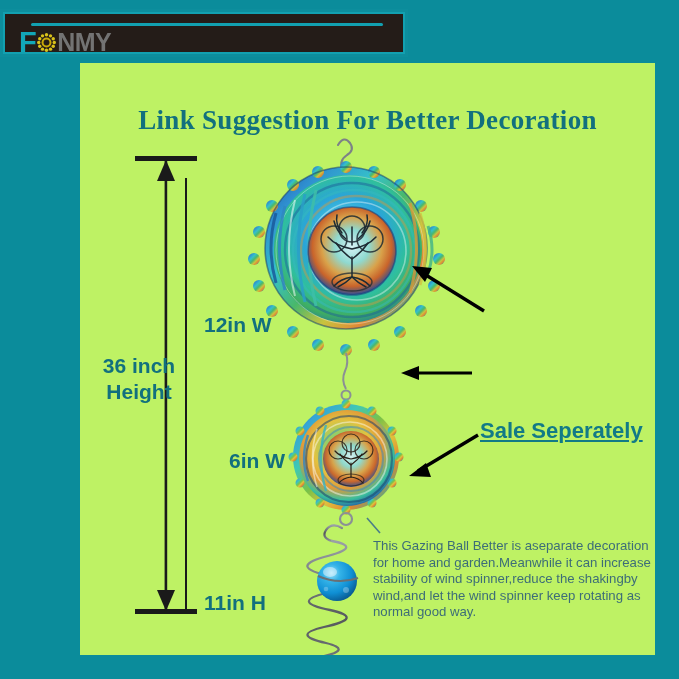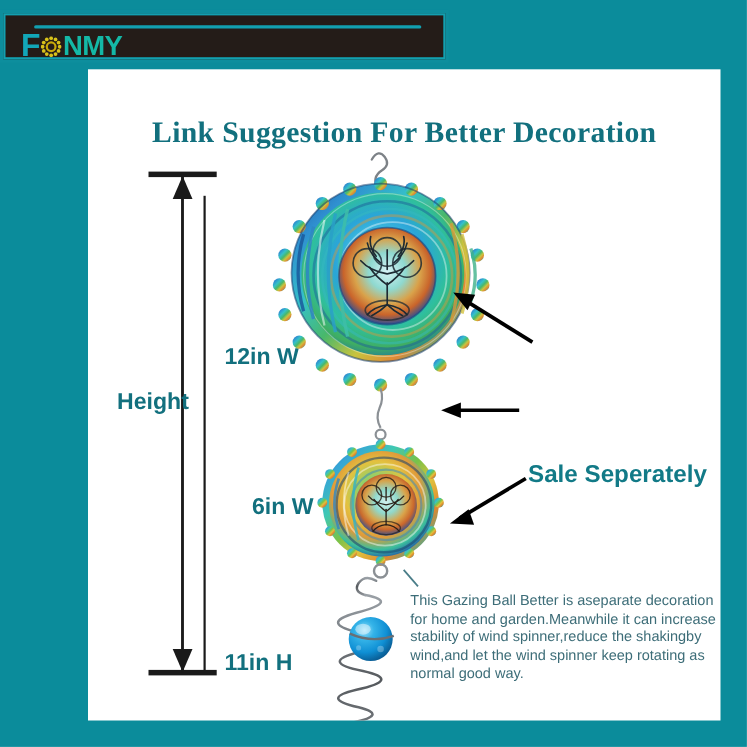--- a/index.html
+++ b/index.html
@@ -38,35 +38,35 @@
   #brand-logo .bl-f{
     color:#12a7b8;font-family:"Liberation Sans", sans-serif;
     font-weight:bold;font-size:29px;
   }
   #brand-logo .bl-o{
     display:inline-block;width:19px;height:19px;margin:0 1px;
     position:relative;
   }
   #brand-logo .bl-o svg{display:block;}
   #brand-logo .bl-nmy{
-    color:#14b8a6;font-weight:bold;font-size:25px;
+    color:#737373;font-weight:bold;font-size:25px;
   }
   #brand-tagline{
     position:absolute;left:100px;top:11px;
     color:#ffffff;
     font-family:"DejaVu Serif", serif;
     font-style:italic;font-size:22px;
     letter-spacing:1.5px;
     white-space:nowrap;
   }
 
   
   #content-card{
     position:absolute;left:80px;top:63px;width:575px;height:592px;
-    background:#ffffff;
+    background:#bef264;
   }
 
   #page-title{
     position:absolute;left:0;top:42px;width:575px;
     text-align:center;
     color:#12707e;
     font-family:"Liberation Serif", serif;
     font-weight:bold;
     font-size:27px;
     letter-spacing:0.3px;
@@ -93,21 +93,21 @@
     left:14px;top:290px;width:90px;text-align:center;
     font-size:21px;line-height:26px;
   }
   #label-12inw{left:124px;top:250px;font-size:21px;}
   #label-6inw{left:124px;top:386px;font-size:21px;margin-left:25px;}
   #label-11inh{left:124px;top:528px;font-size:21px;text-align:right;}
 
   #label-sale{
     position:absolute;left:400px;top:355px;
     color:#127a87;font-weight:bold;font-size:22px;
-    font-family:"Liberation Sans", sans-serif;white-space:nowrap;
+    font-family:"Liberation Sans", sans-serif;white-space:nowrap;text-decoration:underline;
   }
 
   
   #description-text{
     position:absolute;left:293px;top:475px;width:285px;
     color:#3d6d78;
     font-family:"Liberation Sans", sans-serif;
     font-size:13.2px;line-height:16.5px;
     text-align:left;
   }
@@ -166,20 +166,21 @@
     <rect x="55" y="546" width="62" height="5" fill="#1a1a1a"></rect>
 
     <rect x="84.6" y="96" width="2.6" height="452" fill="#1a1a1a"></rect>
 
     <polygon points="86,97 77,118 95,118" fill="#1a1a1a"></polygon>
 
     <polygon points="86,548 77,527 95,527" fill="#1a1a1a"></polygon>
   </svg>
 
   <div class="meas-label" id="label-36inch">
+    <div>36 inch</div>
     <div>Height</div>
   </div>
 
   <div class="meas-label" id="label-12inw">12in W</div>
 
   <div class="meas-label" id="label-6inw">6in W</div>
 
   <div class="meas-label" id="label-11inh">11in H</div>
 
   <div id="label-sale">Sale Seperately</div>

